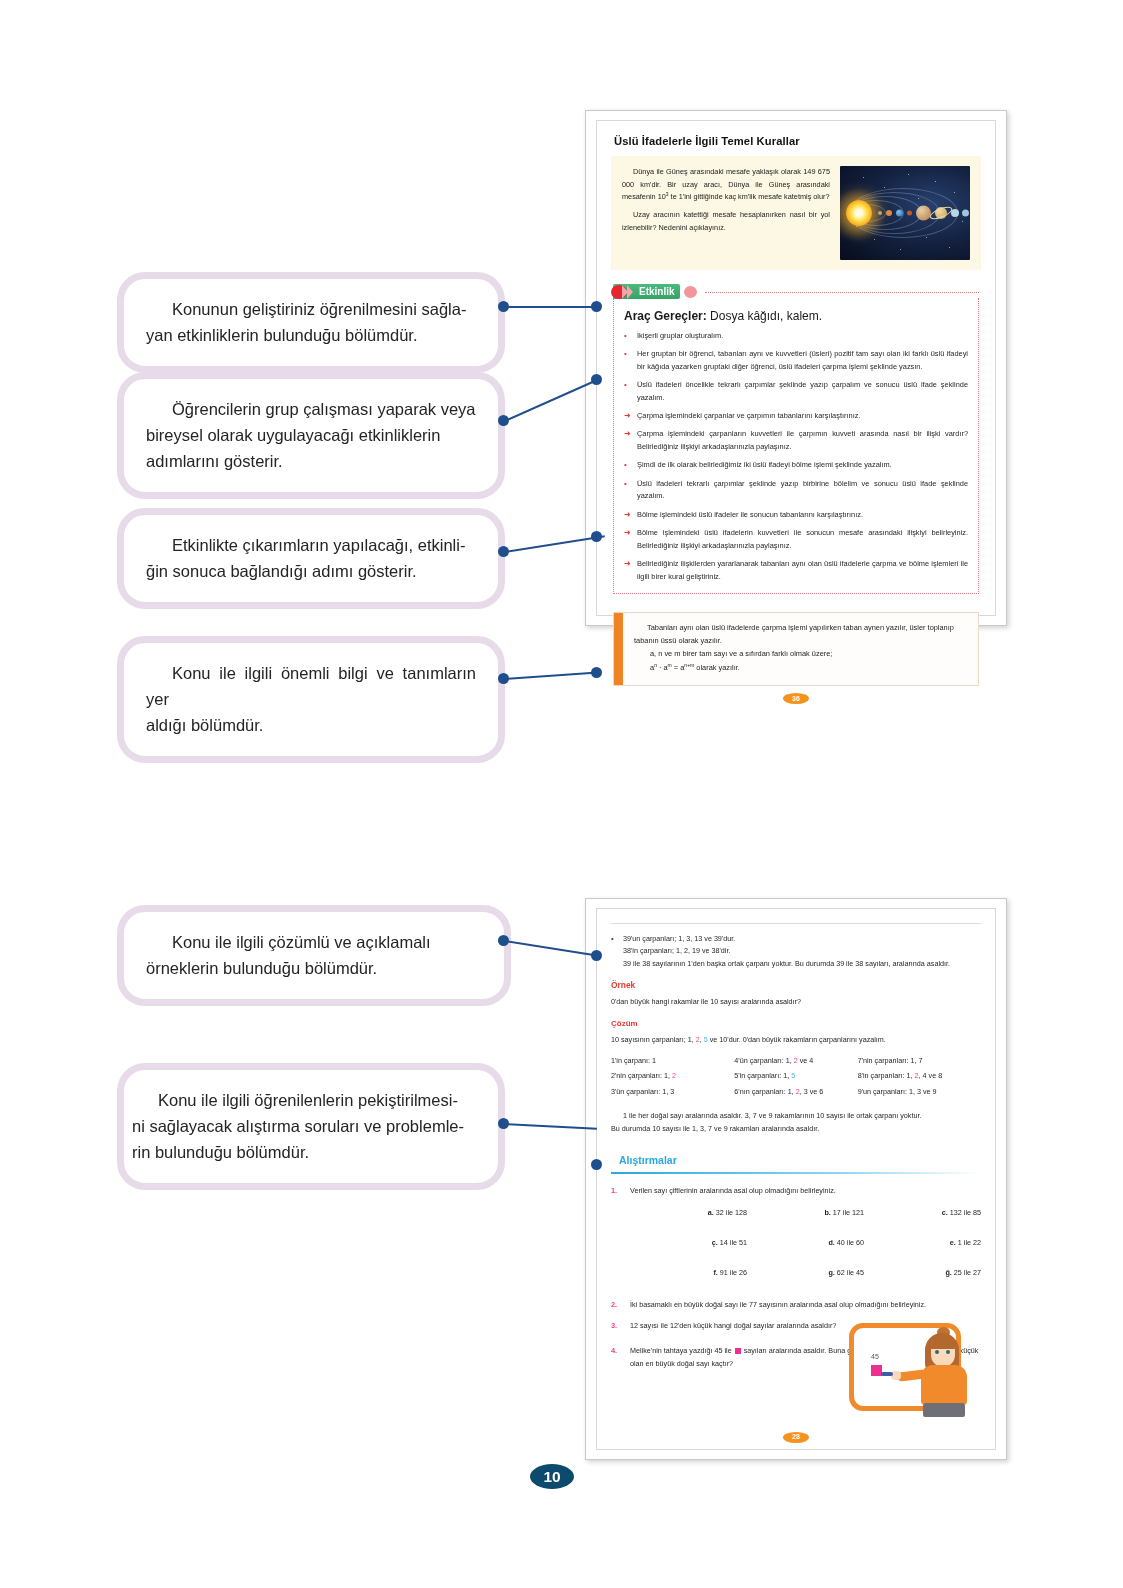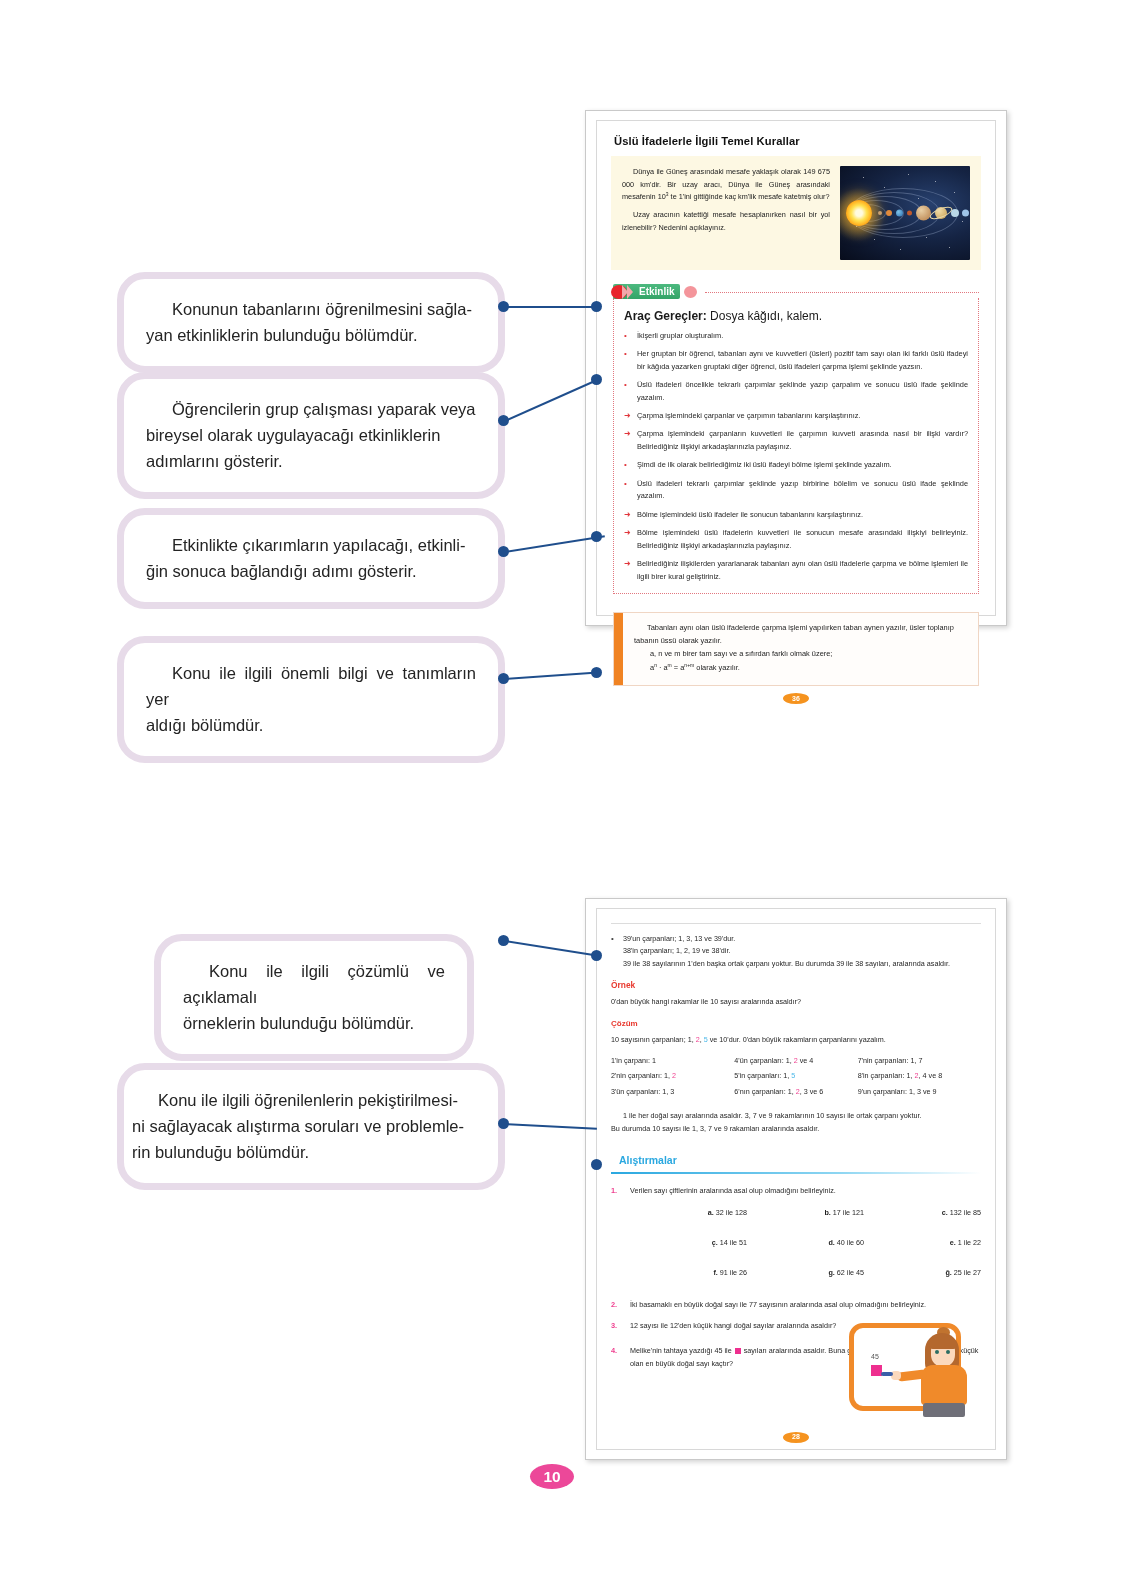--- a/index.html
+++ b/index.html
@@ -216,21 +216,21 @@
   .g-body { position: absolute; left: 8px; top: 36px; width: 46px; height: 40px; background: #f08a2a; border-radius: 12px 12px 4px 4px; }
   .g-arm { position: absolute; left: -16px; top: 42px; width: 30px; height: 9px; background: #f08a2a; border-radius: 5px; transform: rotate(-7deg); }
   .g-hand { position: absolute; left: -22px; top: 42px; width: 10px; height: 9px; background: #fbd9bd; border-radius: 4px; }
   .g-pen { position: absolute; left: -32px; top: 43px; width: 12px; height: 4px; background: #3a5fa8; border-radius: 2px; }
   .g-neck { position: absolute; left: 25px; top: 44px; width: 11px; height: 8px; background: #f5c46a; border-radius: 3px; }
   .g-skirt { position: absolute; left: 10px; top: 74px; width: 42px; height: 14px; background: #6f6f78; border-radius: 3px 3px 2px 2px; }
 
   .bottom-page {
     position: absolute; left: 530px; top: 1464px;
     width: 44px; height: 25px; border-radius: 50%;
-    background: #ec4899; color: #fff;
+    background: #0c4a6e; color: #fff;
     font-size: 15.5px; font-weight: bold;
     display: flex; align-items: center; justify-content: center;
   }
 </style>
 </head>
 <body>
 
 <div class="page">
 
   <div class="line" style="left:505px; top:306px; width:90px;"></div>
@@ -251,41 +251,41 @@
 
   <div class="line" style="left:505px; top:940px; width:96px; transform:rotate(9deg);"></div>
   <div class="dot" style="left:498px; top:935px;"></div>
   <div class="dot" style="left:591px; top:950px;"></div>
 
   <div class="line" style="left:505px; top:1123px; width:92px; transform:rotate(3deg);"></div>
   <div class="dot" style="left:498px; top:1118px;"></div>
   <div class="dot" style="left:591px; top:1159px;"></div>
 
   <div class="callout" style="left:117px; top:272px; width:388px;">
-    <p>Konunun tabanlarını öğrenilmesini sağla-</p>
+    <p>Konunun geliştiriniz öğrenilmesini sağla-</p>
     <p class="noind">yan etkinliklerin bulunduğu bölümdür.</p>
   </div>
 
   <div class="callout" style="left:117px; top:372px; width:388px;">
     <p>Öğrencilerin grup çalışması yaparak veya</p>
     <p class="noind" style="display:flex; justify-content:space-between;">bireysel olarak uygulayacağı etkinliklerin</p>
     <p class="noind">adımlarını gösterir.</p>
   </div>
 
   <div class="callout" style="left:117px; top:508px; width:388px;">
     <p>Etkinlikte çıkarımların yapılacağı, etkinli-</p>
     <p class="noind">ğin sonuca bağlandığı adımı gösterir.</p>
   </div>
 
   <div class="callout" style="left:117px; top:636px; width:388px;">
     <p>Konu ile ilgili önemli bilgi ve tanımların yer</p>
     <p class="noind">aldığı bölümdür.</p>
   </div>
 
-  <div class="callout" style="left:117px; top:934px; width:320px;margin-left:37px;">
+  <div class="callout" style="left:117px; top:905px; width:394px;">
     <p style="display:flex; justify-content:space-between;">Konu ile ilgili çözümlü ve açıklamalı</p>
     <p class="noind">örneklerin bulunduğu bölümdür.</p>
   </div>
 
   <div class="callout" style="left:117px; top:1063px; width:388px;padding-left:8px;">
     <p>Konu ile ilgili öğrenilenlerin pekiştirilmesi-</p>
     <p class="noind">ni sağlayacak alıştırma soruları ve problemle-</p>
     <p class="noind">rin bulunduğu bölümdür.</p>
   </div>
 

